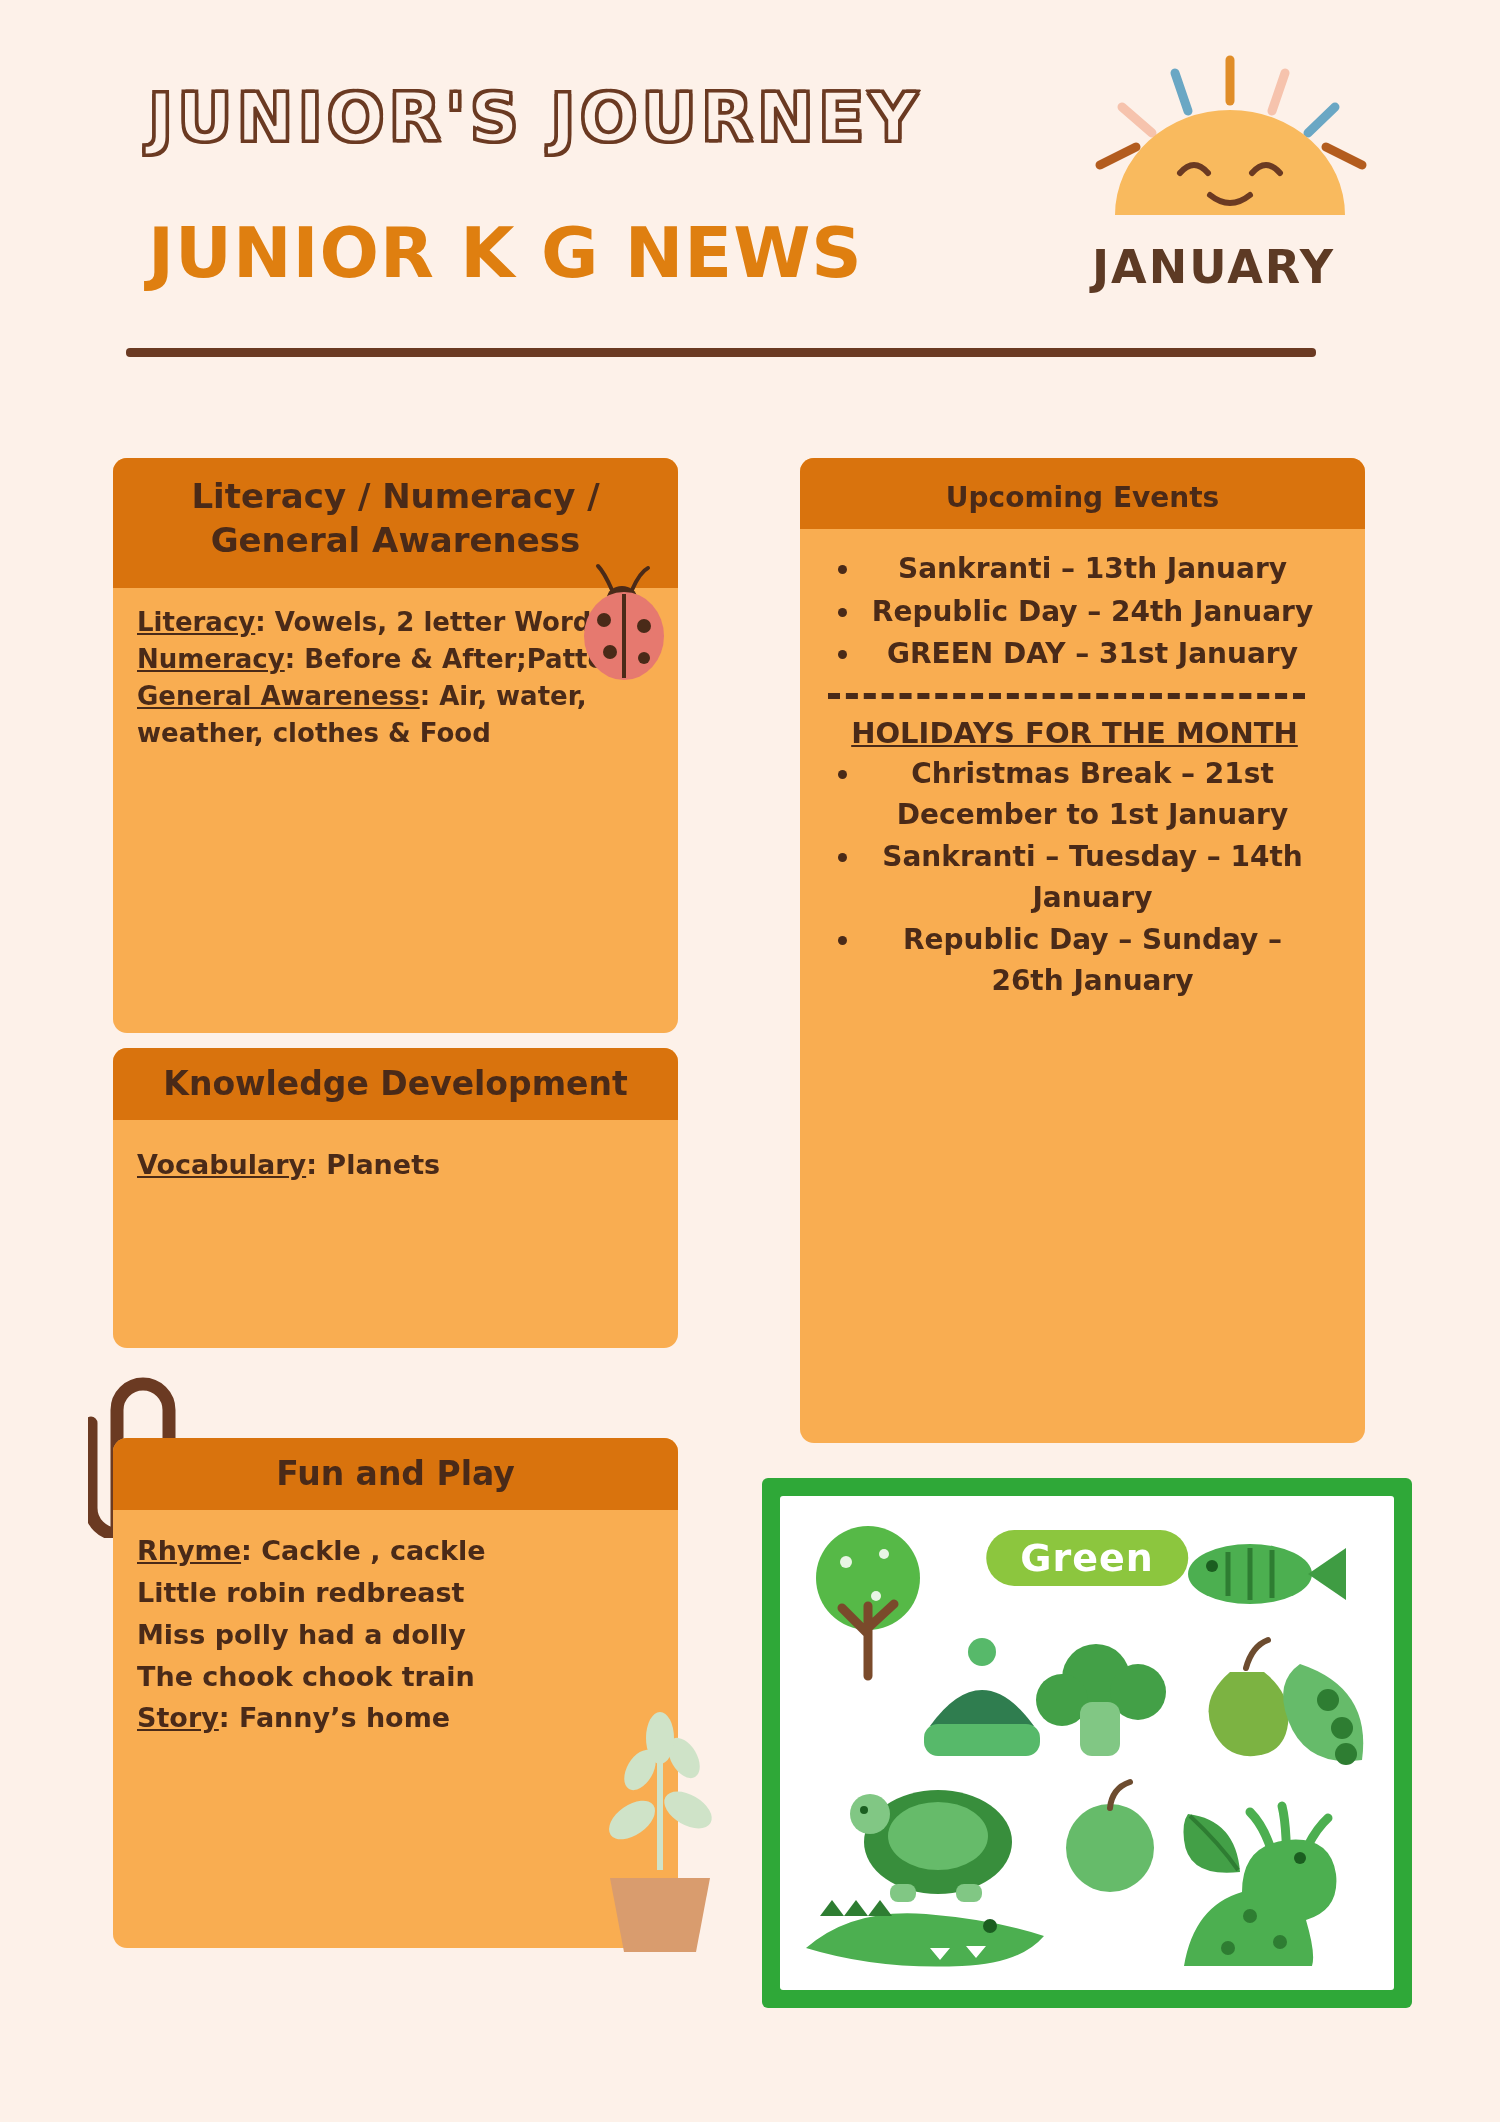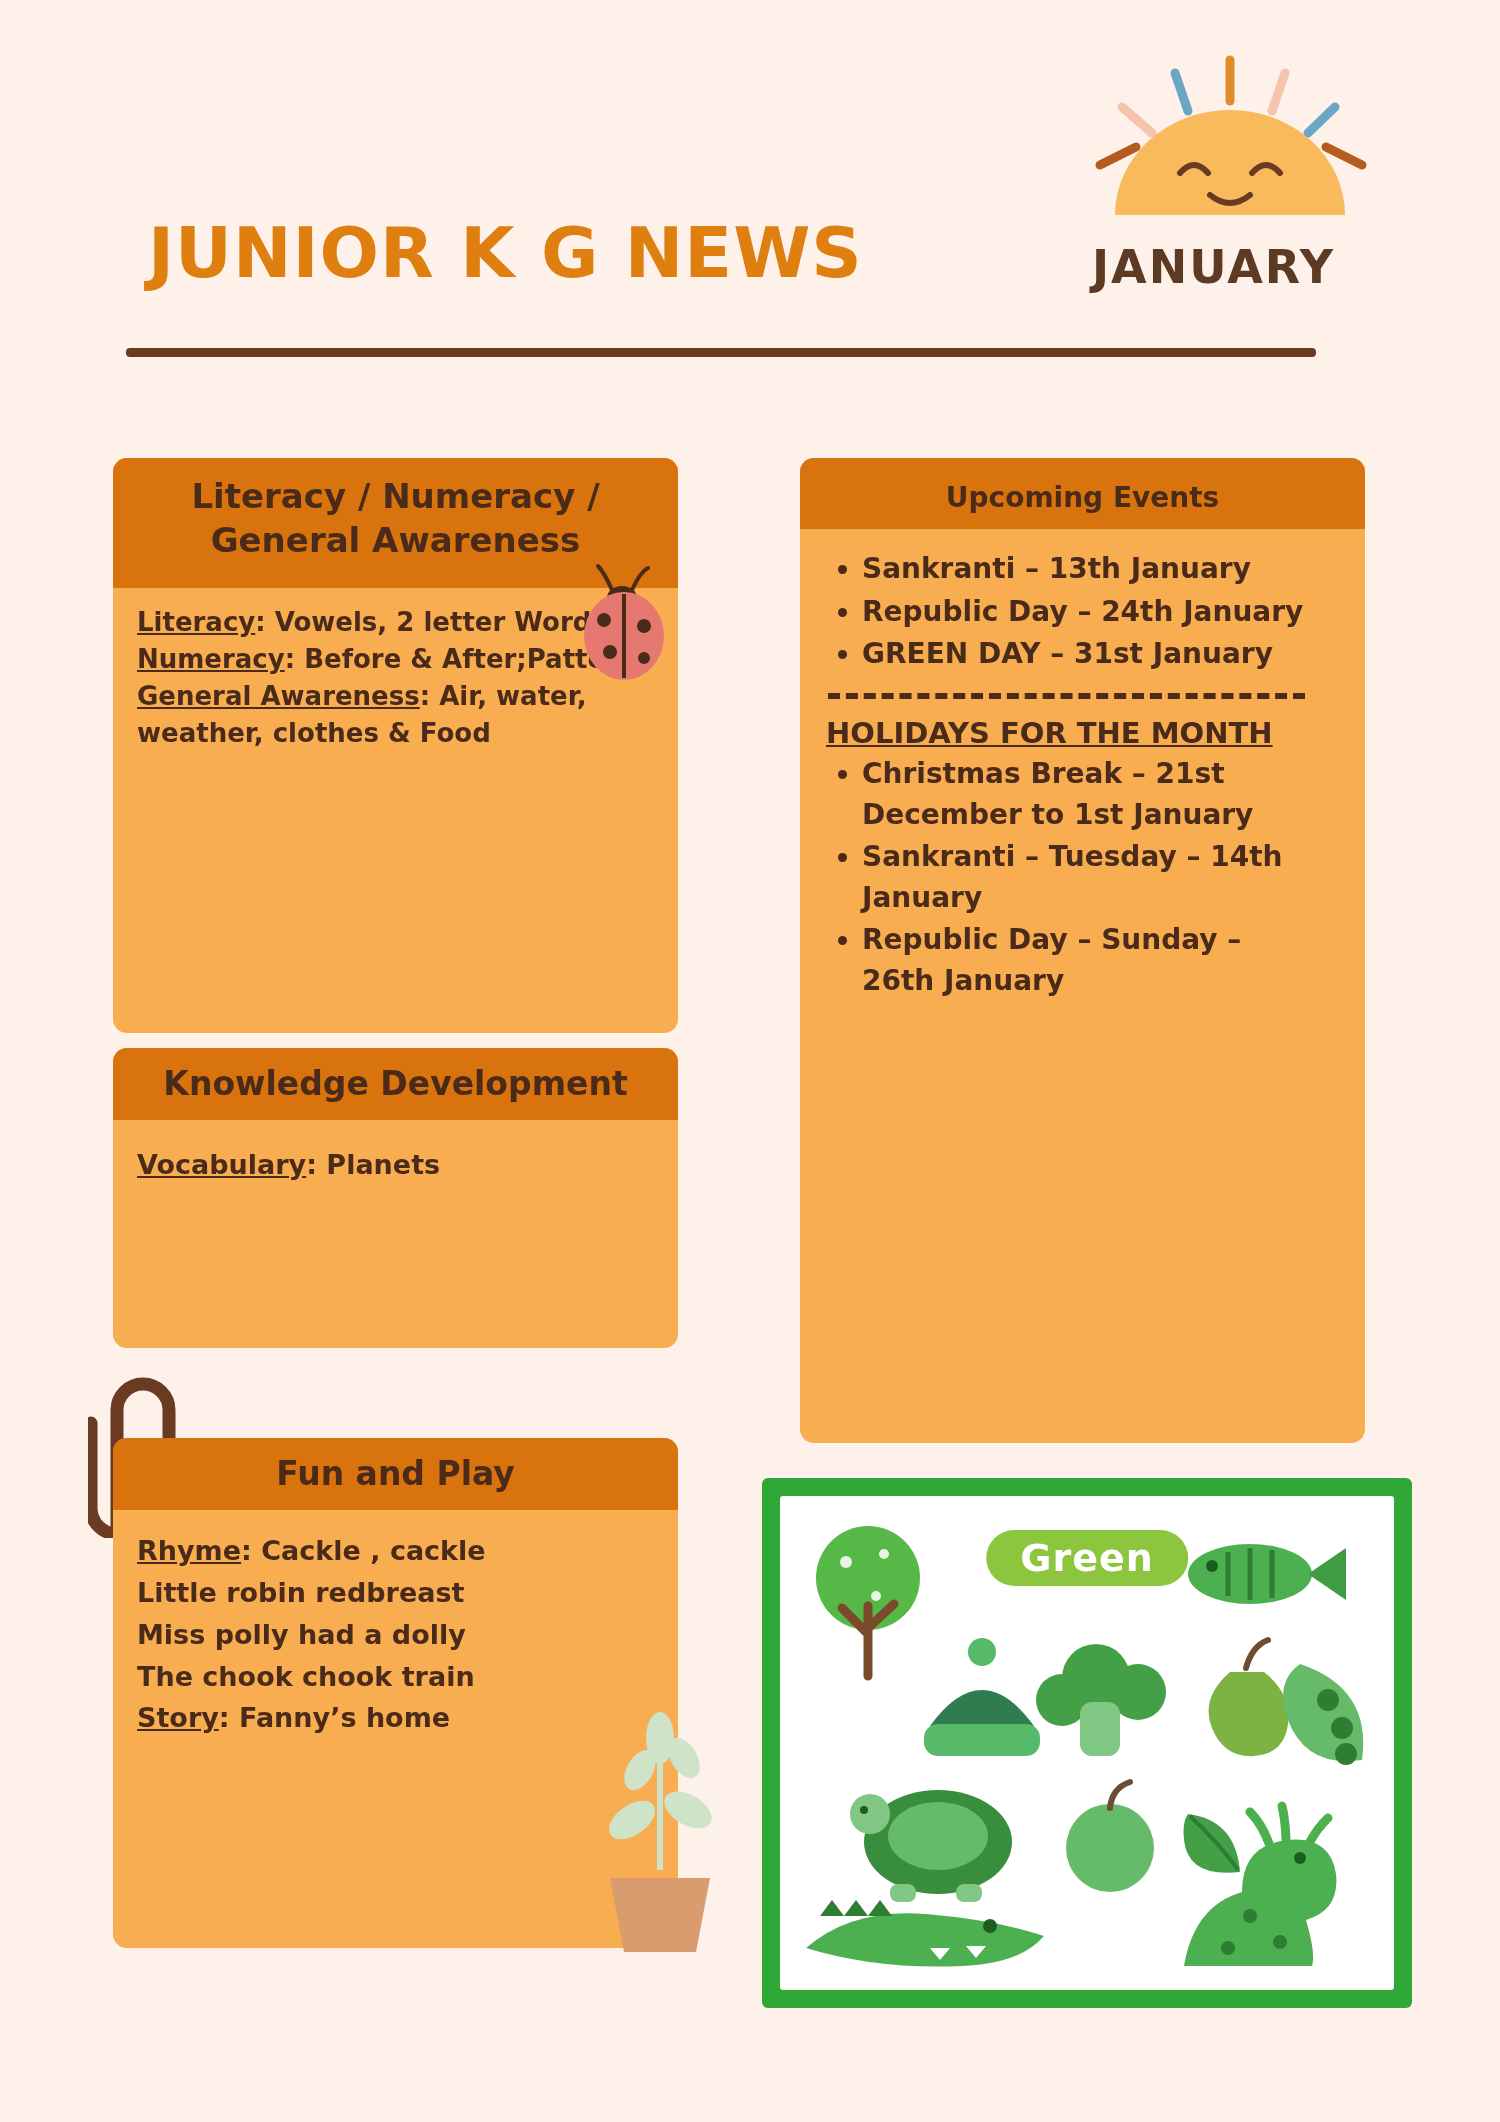--- a/index.html
+++ b/index.html
@@ -124,21 +124,21 @@
   }
   #card-fun .card-body { padding-top: 20px; font-size: 27px; line-height: 1.55; }
 
   
   #card-events {
     left: 800px; top: 458px; width: 565px; height: 985px;
   }
   #card-events .card-head {
     height: 71px; font-size: 28px; line-height: 80px;
   }
-  #card-events .card-body { padding: 20px 42px 0 26px; }
+  #card-events .card-body { padding: 20px 42px 0 26px; text-align: center; }
   #card-events ul {
     margin: 0 0 0 6px;
     padding-left: 30px;
   }
   #card-events li {
     font-size: 28px;
     font-weight: bold;
     line-height: 1.45;
     margin-bottom: 2px;
     color: #4a2a18;
@@ -192,20 +192,21 @@
 
   
   .ladybug { position: absolute; left: 560px; top: 560px; width: 130px; height: 130px; }
   .clip { position: absolute; left: 88px; top: 1368px; width: 110px; height: 170px; }
   .plant { position: absolute; left: 580px; top: 1700px; width: 160px; height: 260px; }
 </style>
 </head>
 <body>
 
 <div class="header">
+  <div class="title-outline">JUNIOR'S JOURNEY</div>
   <div class="title-main">JUNIOR K G NEWS</div>
   <div class="title-month">JANUARY</div>
   <div class="header-rule"></div>
 
   <svg class="sun" viewBox="0 0 320 170">
     <g stroke-linecap="round" stroke-width="9" fill="none">
       <line x1="30" y1="110" x2="66" y2="92" stroke="#b35c1e"></line>
       <line x1="52" y1="52" x2="82" y2="78" stroke="#f6c3ad"></line>
       <line x1="105" y1="18" x2="118" y2="56" stroke="#6aa7c4"></line>
       <line x1="160" y1="5" x2="160" y2="46" stroke="#e08d28"></line>

